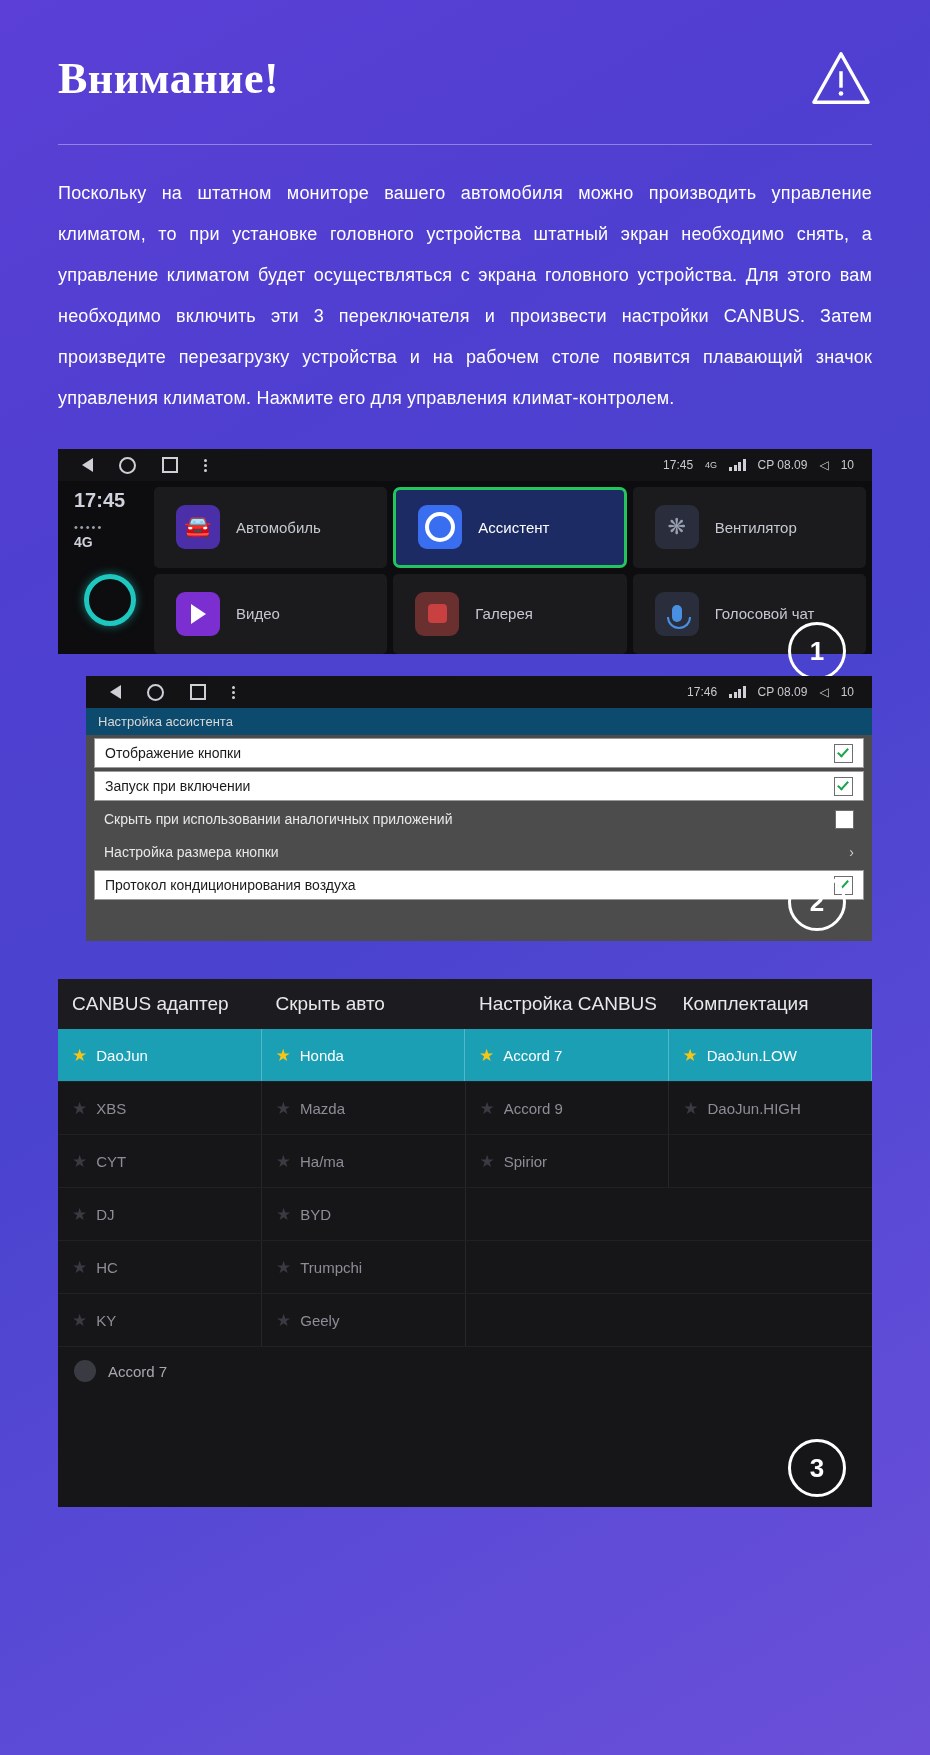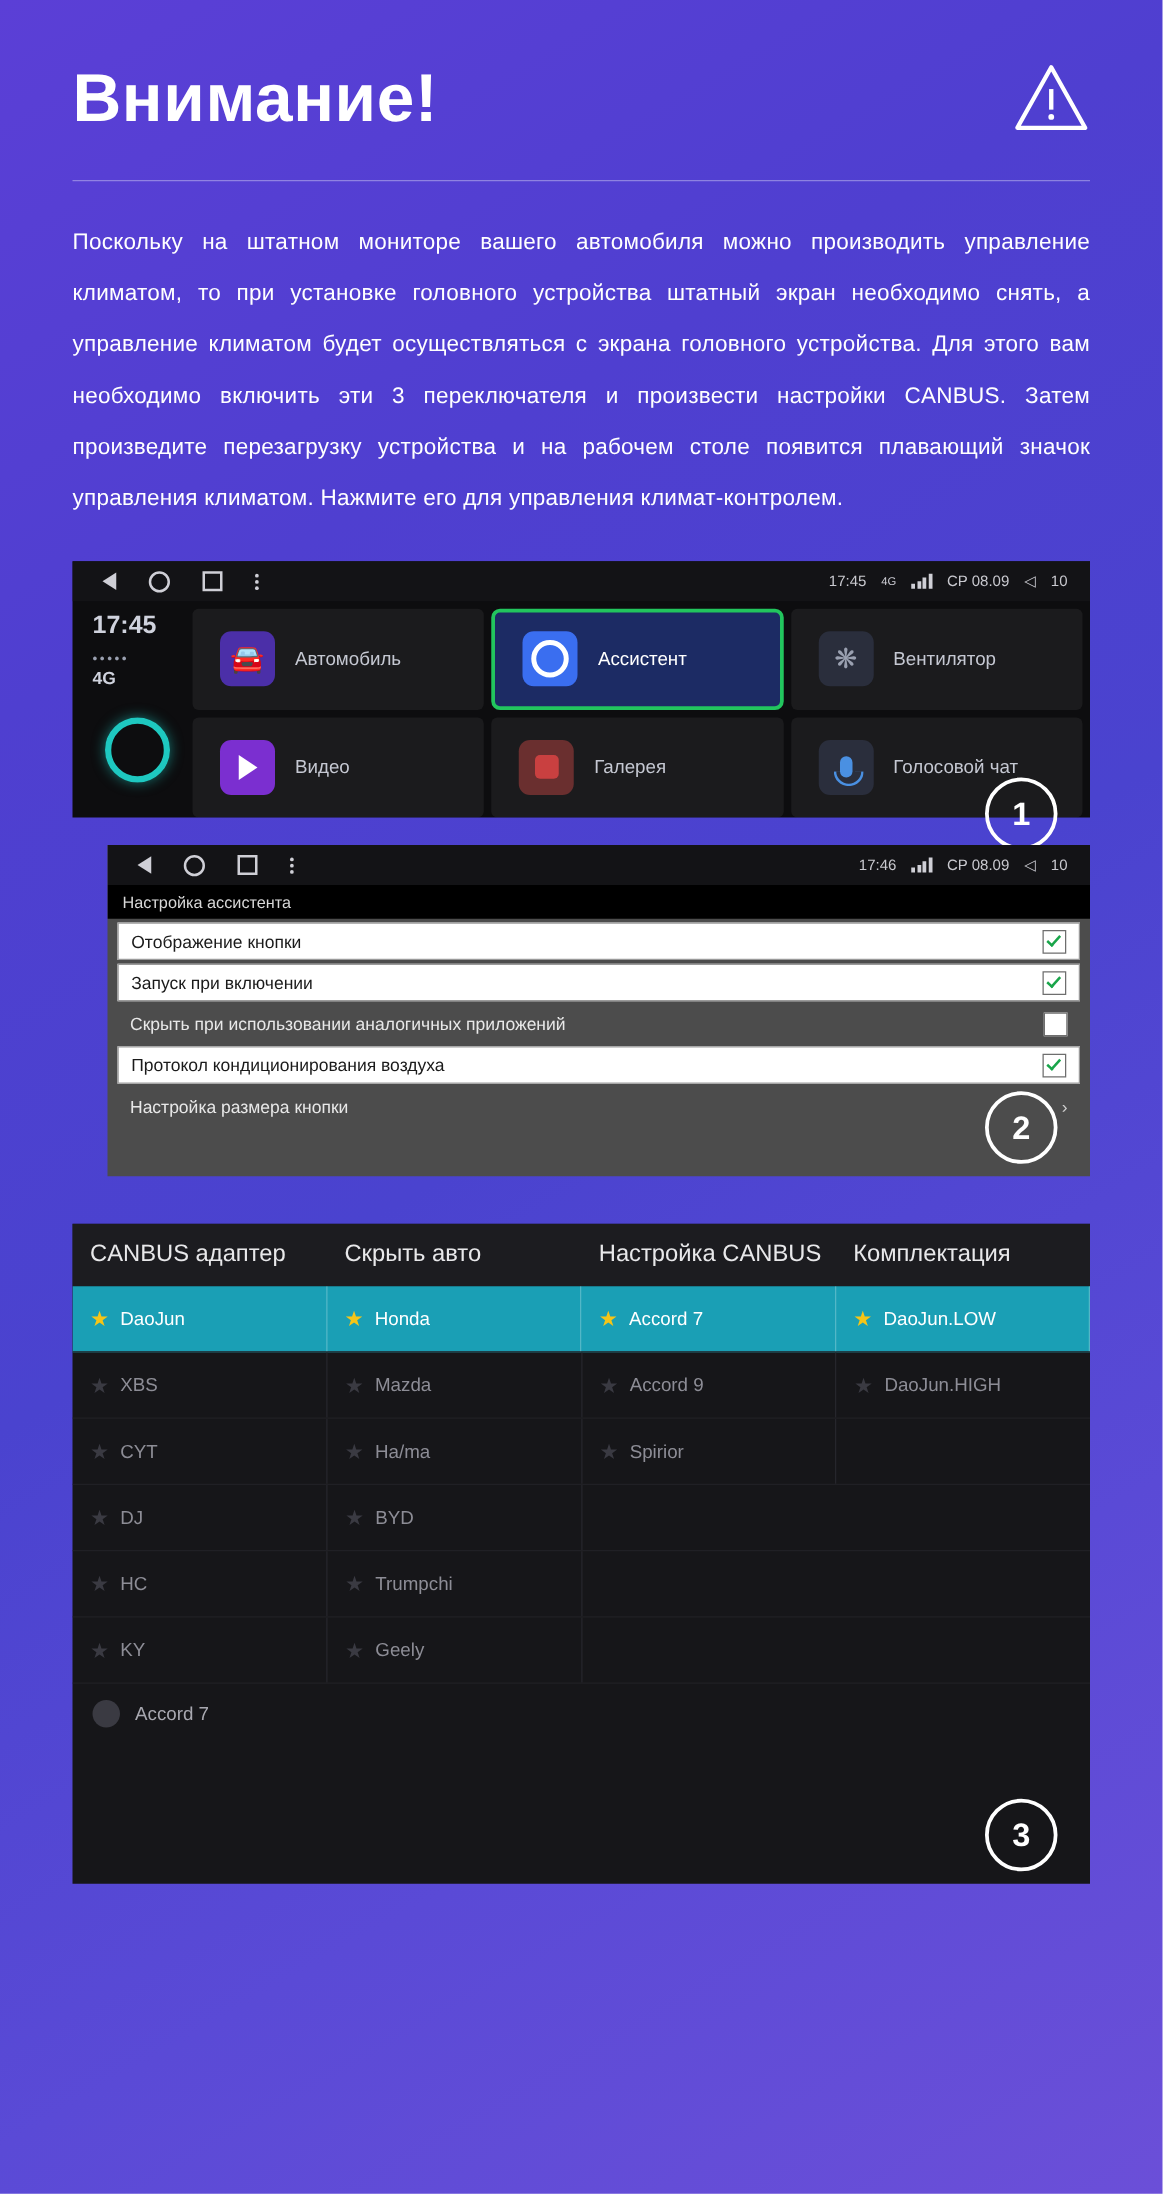--- a/index.html
+++ b/index.html
@@ -8,21 +8,21 @@
     background:linear-gradient(150deg,#5b3fd6 0%,#4f3fd0 25%,#4a43cf 50%,#5a4ad6 75%,#6b4fd8 100%);
     font-family:"Liberation Sans", sans-serif;
     color:#fff;
     overflow:hidden;
     position:relative;
   }
   .page{padding:0 58px;box-sizing:border-box;width:930px;}
 
   
   .header{display:flex;align-items:center;justify-content:space-between;padding-top:48px;}
-  .title{font-size:54px;font-weight:bold;letter-spacing:.5px;line-height:1;}
+  .title{font-size:44px;font-weight:bold;letter-spacing:.5px;line-height:1;font-family:Liberation Serif, serif;}
   .warn-icon{width:62px;height:62px;}
   .hr{height:1px;background:rgba(255,255,255,.35);margin-top:34px;}
 
   
   .para{
     margin-top:28px;
     font-size:18px;
     line-height:41px;
     text-align:justify;
     text-align-last:left;
@@ -77,21 +77,21 @@
   .circ{width:22px;height:22px;border:4px solid #fff;border-radius:50%;}
   .sq{width:19px;height:19px;background:#c94040;border-radius:4px;}
   .play{width:0;height:0;border-top:10px solid transparent;border-bottom:10px solid transparent;border-left:15px solid #fff;}
   .carglyph{font-size:22px;}
   .mic{width:10px;height:17px;background:#4a90e2;border-radius:5px;position:relative;}
   .mic:after{content:"";position:absolute;left:-5px;bottom:-7px;width:20px;height:10px;border:2px solid #4a90e2;border-top:none;border-radius:0 0 12px 12px;}
   .fanglyph{font-size:22px;color:#9aa0b0;}
 
   
   .shot2{height:265px;background:#4c4c4c;margin-left:28px;}
-  .s2-title{background:#000000;color:#d8d8d8;font-size:13px;padding:6px 12px;}
+  .s2-title{background:#0c4a6e;color:#d8d8d8;font-size:13px;padding:6px 12px;}
   .s2-row{
     display:flex;align-items:center;justify-content:space-between;
     margin:3px 8px;padding:0 10px;height:30px;font-size:14px;color:#f0f0f0;
     box-sizing:border-box;
   }
   .s2-row.box{background:#fff;color:#1a1a1a;border:1px solid #9a9a9a;}
   .s2-row.plain{color:#e8e8e8;}
   .chk{width:17px;height:17px;border:1px solid #6e6e6e;background:#fff;position:relative;}
   .chk.on:after{
     content:"";position:absolute;left:5px;top:1px;width:4px;height:9px;
@@ -258,27 +258,27 @@
         <span class="chk on"></span>
       </div>
       <div class="s2-row box">
         <span>Запуск при включении</span>
         <span class="chk on"></span>
       </div>
       <div class="s2-row plain">
         <span>Скрыть при использовании аналогичных приложений</span>
         <span class="chk"></span>
       </div>
+      <div class="s2-row plain">
+        <span>Настройка размера кнопки</span>
+        <span class="chev">›</span>
+      </div>
       <div class="s2-row box">
         <span>Протокол кондиционирования воздуха</span>
         <span class="chk on"></span>
-      </div>
-      <div class="s2-row plain">
-        <span>Настройка размера кнопки</span>
-        <span class="chev">›</span>
       </div>
     </div>
     <div class="callout c2">2</div>
   </div>
 
   <div class="shotwrap" style="margin-top:38px;">
     <div class="shot shot3" style="margin-top:0;">
       <div class="t-head">
         <div>CANBUS адаптер</div>
         <div>Скрыть авто</div>

